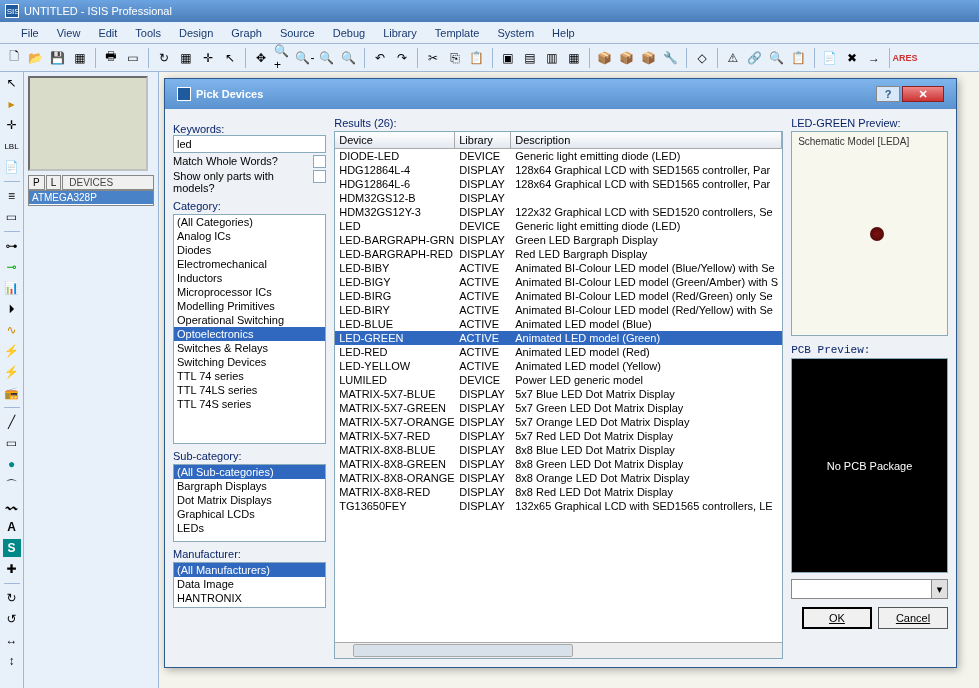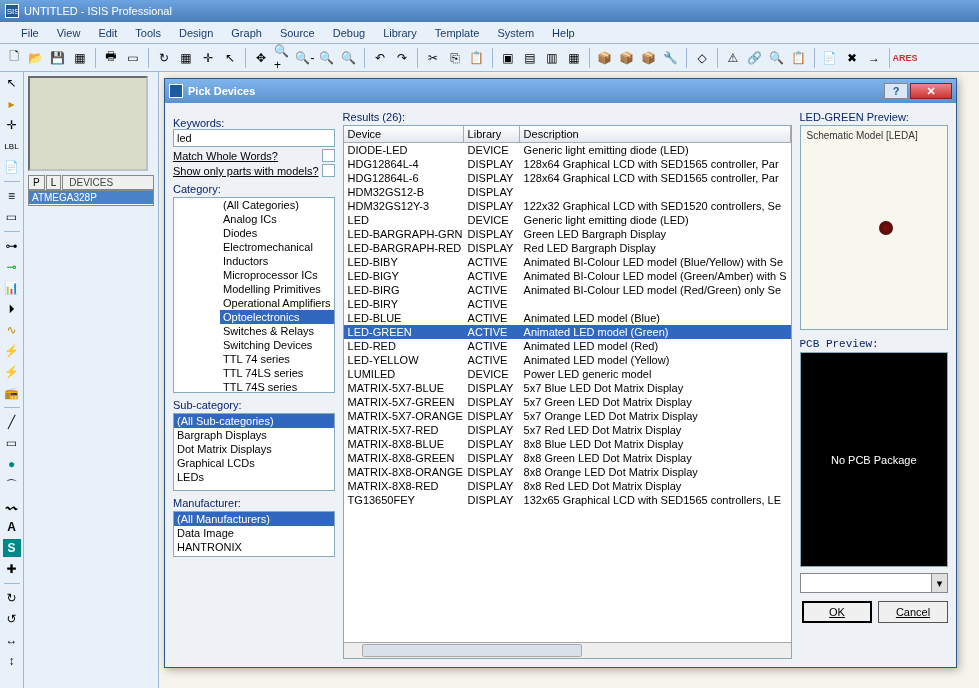--- a/index.html
+++ b/index.html
@@ -26,37 +26,37 @@
 .tabs-row { display: flex; margin: 0 4px; }
 .tabs-row .tab { border: 1px solid #888; padding: 1px 4px; background: #f0f0f0; font-size: 10px; margin-right: 1px; }
 .tabs-row .label { border: 1px solid #888; padding: 1px 6px; background: #f0f0f0; font-size: 10px; flex: 1; color: #444; }
 .device-list { margin: 0 4px; background: #fff; border: 1px solid #888; height: 16px; }
 .device-list .sel { background: #4a82c7; color: #fff; padding: 1px 3px; font-size: 10px; }
 
 .canvas { flex: 1; background: #f4f4ec; position: relative; }
 
 
 .dialog { position: absolute; top: 78px; left: 164px; width: 793px; height: 590px; background: #eef2f6; border: 1px solid #2c5a8e; box-shadow: 2px 2px 8px rgba(0,0,0,0.3); display: flex; flex-direction: column; }
-.dialog-title { background: linear-gradient(#7fb5ec, #5a92d0); height: 24px; display: flex; align-items: center; padding: 0 4px; color: #fff; font-weight: bold; }
+.dialog-title { background: linear-gradient(#7fb5ec, #5a92d0); height: 30px; display: flex; align-items: center; padding: 0 12px; color: #fff; font-weight: bold; }
 .dialog-title .dicon { width: 14px; height: 14px; background: #1e5a9e; border: 1px solid #fff; margin-right: 5px; }
 .dialog-title .spacer { flex: 1; }
 .dialog-title .help-btn { width: 24px; height: 16px; background: #d8e8f8; border: 1px solid #888; color: #2c5a8e; display: flex; align-items: center; justify-content: center; cursor: pointer; margin-right: 2px; font-weight: bold; }
 .dialog-title .close-btn { width: 42px; height: 16px; background: linear-gradient(#e88,#c33); border: 1px solid #822; color: #fff; display: flex; align-items: center; justify-content: center; cursor: pointer; font-weight: bold; }
 
 .dialog-body { flex: 1; display: flex; padding: 8px; gap: 8px; overflow: hidden; }
 
 
 .dlg-left { width: 168px; display: flex; flex-direction: column; }
 .dlg-left label { color: #0a246a; margin-top: 6px; }
 .dlg-left input[type=text] { width: 100%; height: 18px; border: 1px solid #8ab; padding: 1px 3px; }
-.check-row { display: flex; align-items: flex-end; margin-top: 2px; text-decoration: underline; }
+.check-row { display: flex; align-items: flex-start; margin-top: 2px; }
 .check-row span { flex: 1; }
 .check-row .cb { width: 13px; height: 13px; border: 1px solid #8ab; background: #fff; }
 .listbox { width: 100%; background: #fff; border: 1px solid #8ab; overflow-y: auto; margin-top: 2px; }
-.listbox.cat { height: 196px; padding-left: 46px; }
+.listbox.cat { height: 230px; }
 .listbox.sub { height: 78px; }
 .listbox.man { height: 46px; }
 .listbox .li { padding: 1px 3px; cursor: pointer; white-space: nowrap; }
 .listbox .li.sel { background: #3068c0; color: #fff; }
 
 
 .dlg-mid { flex: 1; display: flex; flex-direction: column; }
 .results-head { color: #0a246a; }
 .table-wrap { flex: 1; border: 1px solid #8ab; background: #fff; margin-top: 2px; overflow: hidden; display: flex; flex-direction: column; }
 .thead { display: flex; background: linear-gradient(#fff,#e2e8f0); border-bottom: 1px solid #aaa; }
@@ -230,21 +230,21 @@
       </div>
       <label>Category:</label>
       <div class="listbox cat" id="cat-list">
           <div class="li">(All Categories)</div>
           <div class="li">Analog ICs</div>
           <div class="li">Diodes</div>
           <div class="li">Electromechanical</div>
           <div class="li">Inductors</div>
           <div class="li">Microprocessor ICs</div>
           <div class="li">Modelling Primitives</div>
-          <div class="li">Operational Amplifiers</div>
+          <div class="li">Operational Switching</div>
           <div class="li sel">Optoelectronics</div>
           <div class="li">Switches &amp; Relays</div>
           <div class="li">Switching Devices</div>
           <div class="li">TTL 74 series</div>
           <div class="li">TTL 74LS series</div>
           <div class="li">TTL 74S series</div>
         </div>
       <label>Sub-category:</label>
       <div class="listbox sub" id="sub-list">
           <div class="li sel">(All Sub-categories)</div>
@@ -320,20 +320,21 @@
               <div class="cell col-desc">Animated BI-Colour LED model (Green/Amber) with S</div>
             </div>
             <div class="row">
               <div class="cell col-dev">LED-BIRG</div>
               <div class="cell col-lib">ACTIVE</div>
               <div class="cell col-desc">Animated BI-Colour LED model (Red/Green) only Se</div>
             </div>
             <div class="row">
               <div class="cell col-dev">LED-BIRY</div>
               <div class="cell col-lib">ACTIVE</div>
+              <div class="cell col-desc">Animated BI-Colour LED model (Red/Yellow) with Se</div>
             </div>
             <div class="row">
               <div class="cell col-dev">LED-BLUE</div>
               <div class="cell col-lib">ACTIVE</div>
               <div class="cell col-desc">Animated LED model (Blue)</div>
             </div>
             <div class="row sel">
               <div class="cell col-dev">LED-GREEN</div>
               <div class="cell col-lib">ACTIVE</div>
               <div class="cell col-desc">Animated LED model (Green)</div>

